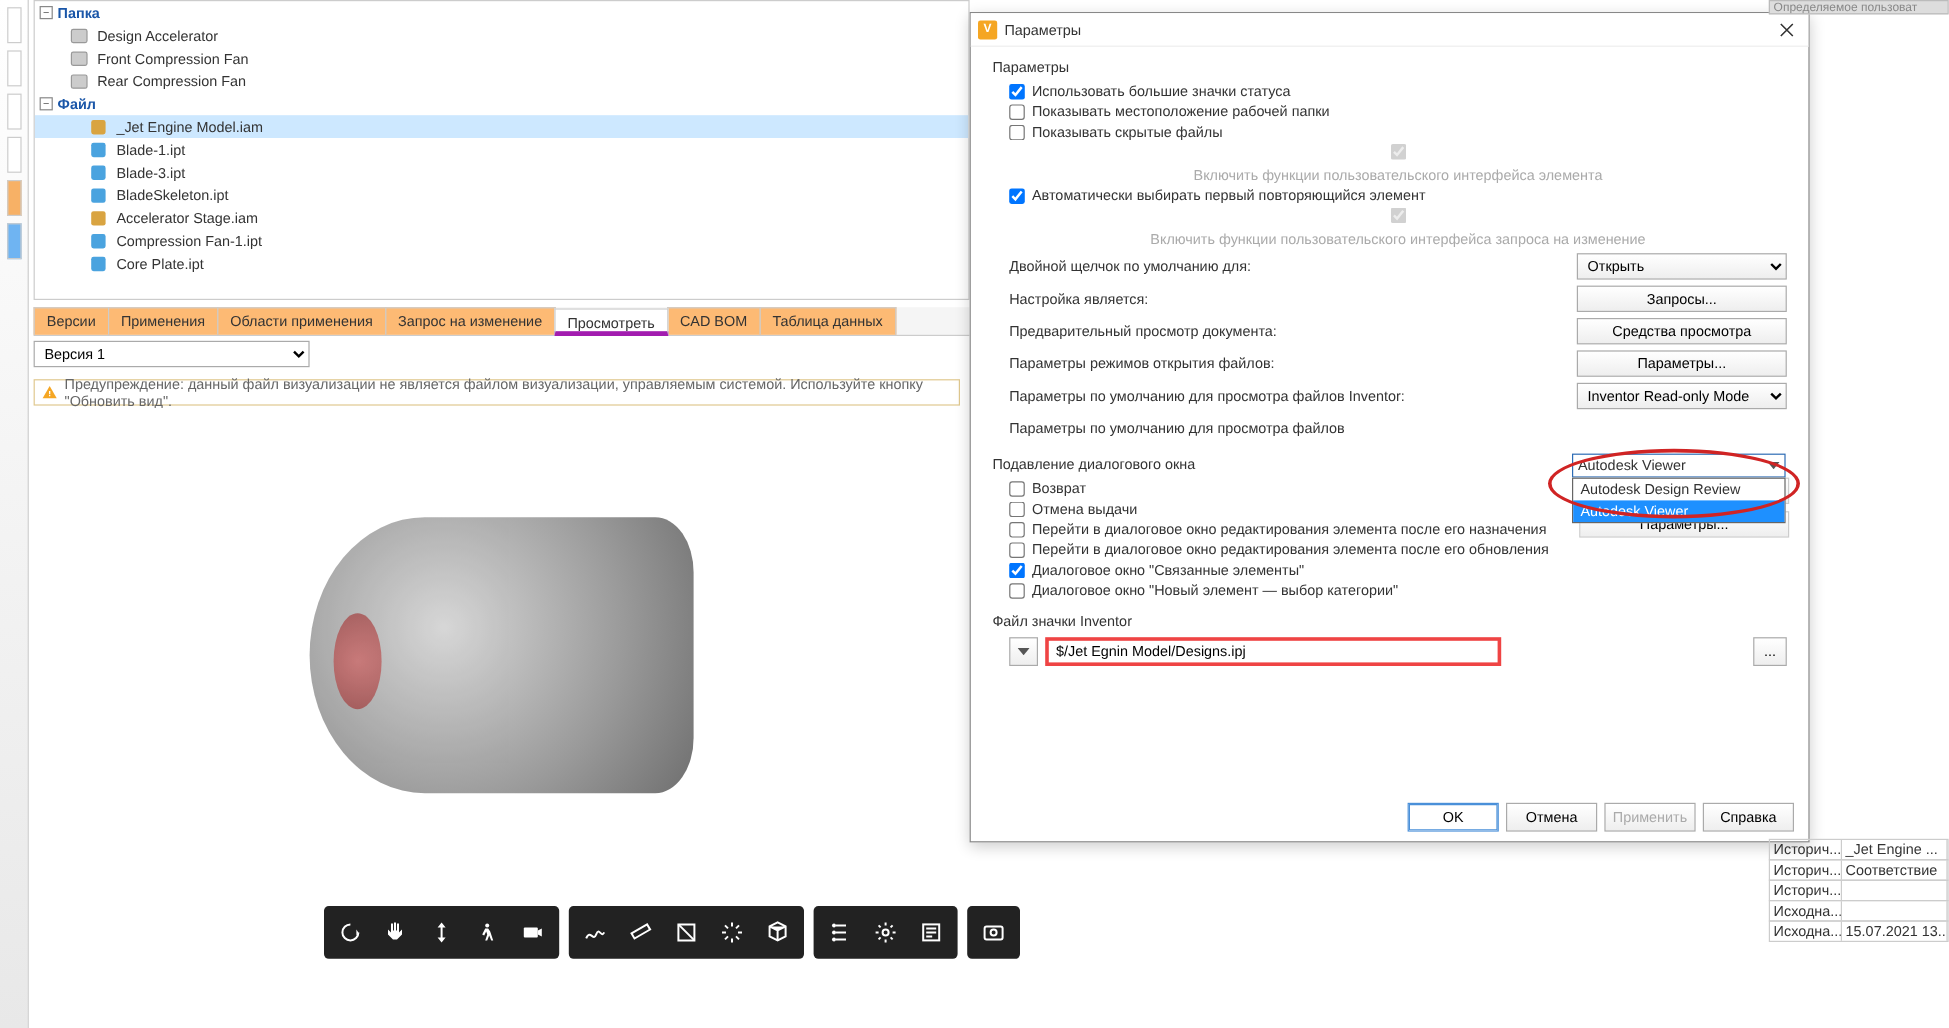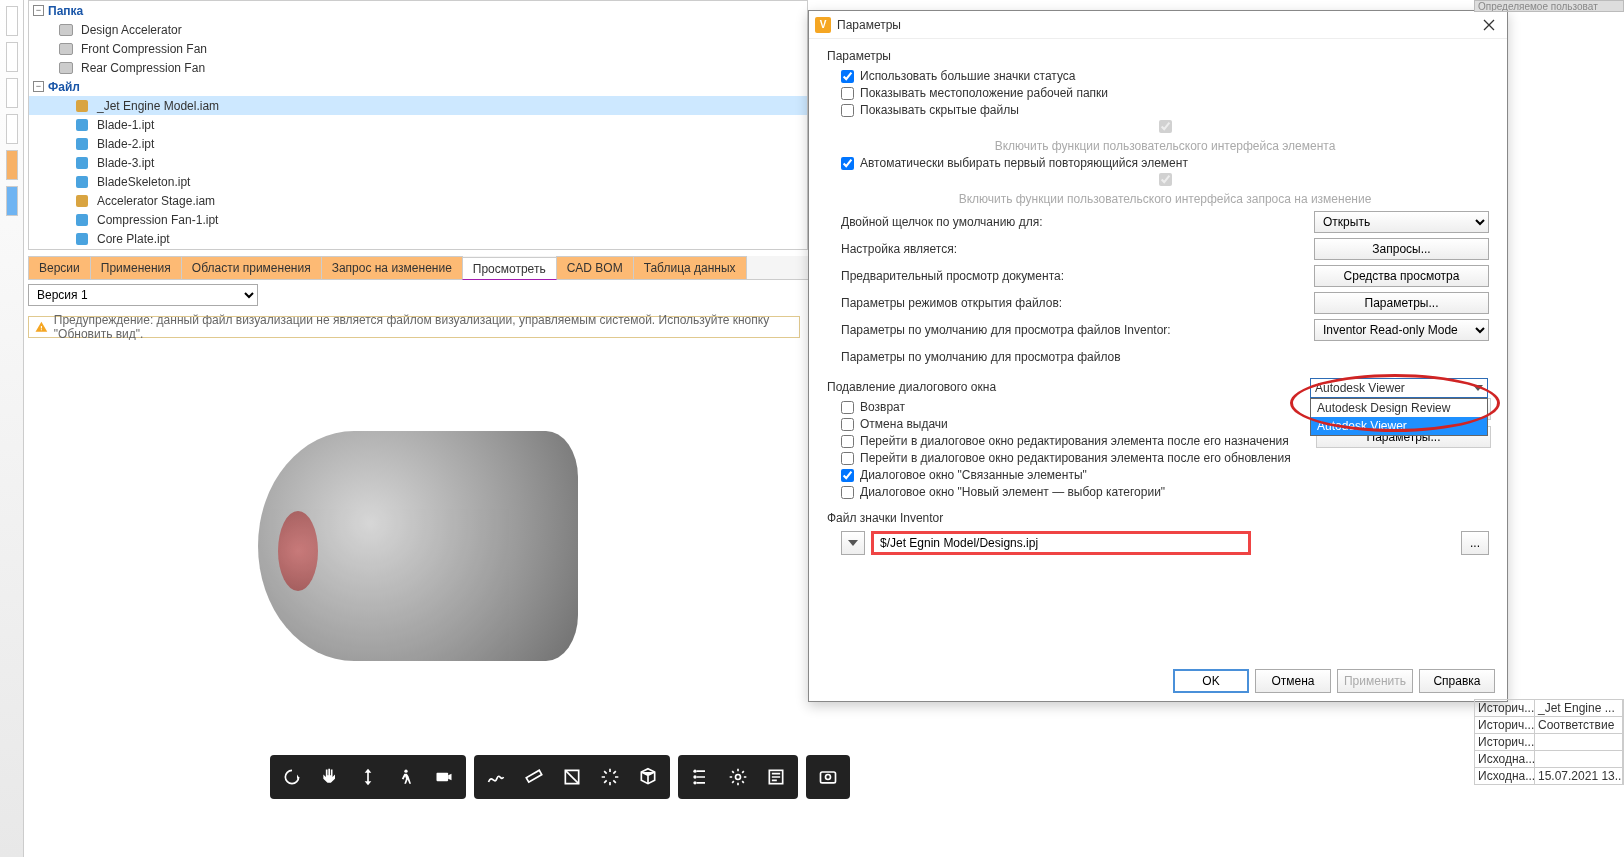--- a/index.html
+++ b/index.html
@@ -15,21 +15,21 @@
 .tree-row .icon-ipt { background:#4aa3df; width:12px; height:12px; border-radius:2px; }
 .tree-row .icon-iam { background:#d9a441; width:12px; height:12px; border-radius:2px; }
 .tree-row span.label { margin-left:4px; }
 .indent-1 { padding-left: 28px; }
 .indent-2 { padding-left: 46px; }
 .tree-header { color:#1a56a8; font-weight:bold; }
 
 
 .tabs-bar { position:absolute; left:28px; top:256px; width:780px; height:24px; display:flex; border-bottom:1px solid #ccc; background:#f5f5f5; }
 .tab { padding: 4px 10px; border: 1px solid #ccc; border-bottom:none; background:#fdba74; margin-right:-1px; cursor:pointer; }
-.tab.active { background:#fff; font-weight:normal; border-bottom:1px solid #a21caf; position:relative; top:1px; }
+.tab.active { background:#fff; font-weight:normal; border-bottom:4px solid #a21caf; position:relative; top:1px; }
 
 
 .version-row { position:absolute; left:28px; top:284px; }
 .version-select { width: 230px; height: 22px; border:1px solid #aaa; background:#fff; padding:2px 4px; }
 
 
 .warning-bar { position:absolute; left:28px; top:316px; right:824px; height:22px; border:1px solid #e0c98f; background:#fff; display:flex; align-items:center; gap:6px; padding:0 6px; color:#666; }
 .warn-icon { width:14px; height:14px; }
 
 
@@ -134,26 +134,20 @@
       <div class="tree-row indent-2">
         <span class="icon-file">
           <span class="icon-ipt"></span>
         </span>
         <span class="label">Blade-1.ipt</span>
       </div>
       <div class="tree-row indent-2">
         <span class="icon-file">
           <span class="icon-ipt"></span>
         </span>
-        <span class="label">Blade-2.ipt</span>
-      </div>
-      <div class="tree-row indent-2">
-        <span class="icon-file">
-          <span class="icon-ipt"></span>
-        </span>
         <span class="label">Blade-3.ipt</span>
       </div>
       <div class="tree-row indent-2">
         <span class="icon-file">
           <span class="icon-ipt"></span>
         </span>
         <span class="label">BladeSkeleton.ipt</span>
       </div>
       <div class="tree-row indent-2">
         <span class="icon-file">

